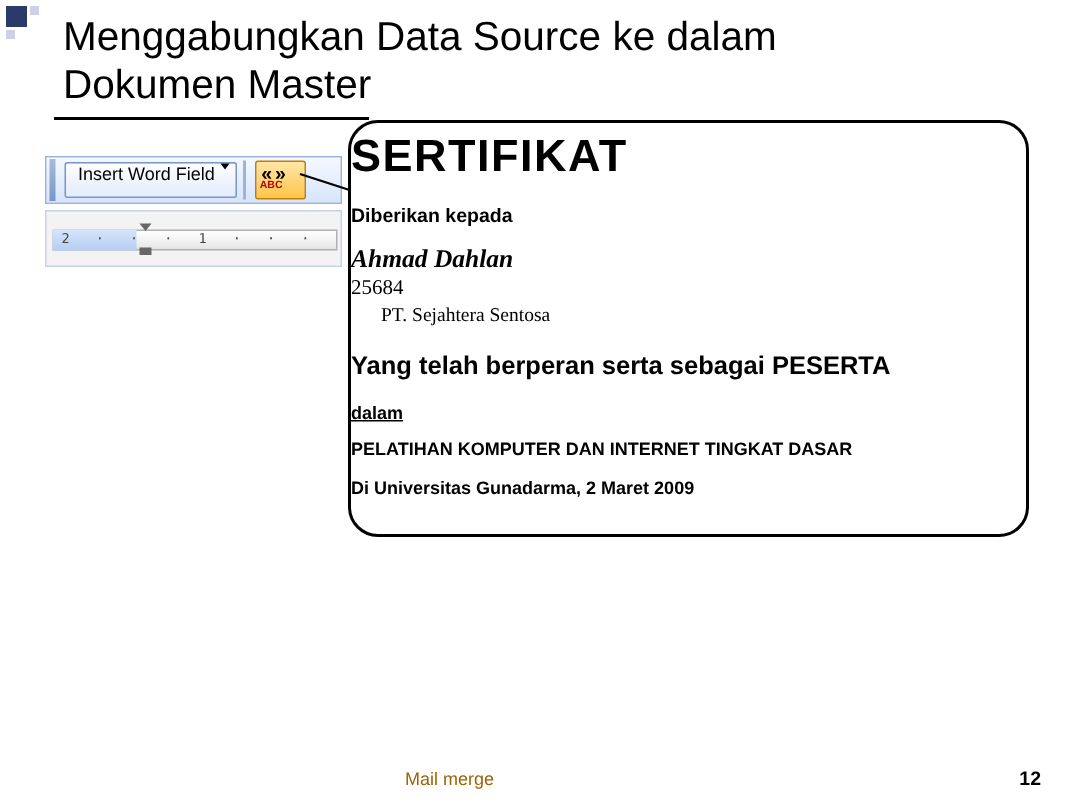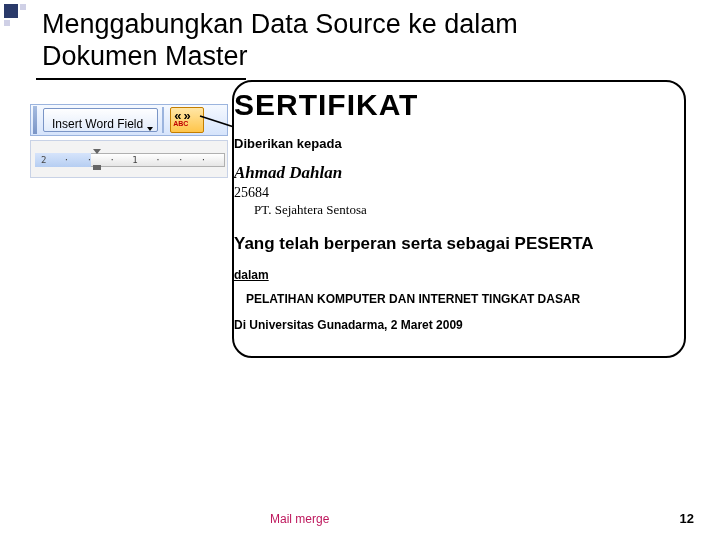--- a/index.html
+++ b/index.html
@@ -76,21 +76,21 @@
   .btn-insert {
     margin-left: 6px;
     height: 24px;
     padding: 0 4px 0 8px;
     background: linear-gradient(#fefeff, #e2ecfb);
     border: 1px solid #7a95c6;
     border-radius: 2px;
     font-size: 12px;
     color: #000;
     display: flex;
-    align-items: flex-end;
+    align-items: flex-start;
     gap: 4px;
   }
   .btn-insert .drop {
     width: 0; height: 0;
     border-left: 3px solid transparent;
     border-right: 3px solid transparent;
     border-top: 4px solid #000;
   }
   .divider-v {
     width: 2px; height: 26px;
@@ -215,41 +215,40 @@
   .cert-dalam {
     margin-top: 14px;
     font-size: 12px;
     font-weight: bold;
     text-decoration: underline;
   }
   .cert-event {
     margin-top: 10px;
     font-size: 12px;
     font-weight: bold;
-    margin-left: 12px;
   }
   .cert-loc {
     margin-top: 12px;
     font-size: 12px;
     font-weight: bold;
   }
   .arrow-svg {
     position: absolute;
     top: 94px;
     left: 192px;
     width: 230px;
     height: 100px;
     pointer-events: none;
   }
   .footer-label {
     position: absolute;
     bottom: 14px;
     left: 270px;
     font-size: 12px;
-    color: #be185d;
+    color: #a16207;
   }
   .footer-num {
     position: absolute;
     bottom: 14px;
     right: 26px;
     font-size: 13px;
     font-weight: bold;
     color: #000;
   }
 </style>

